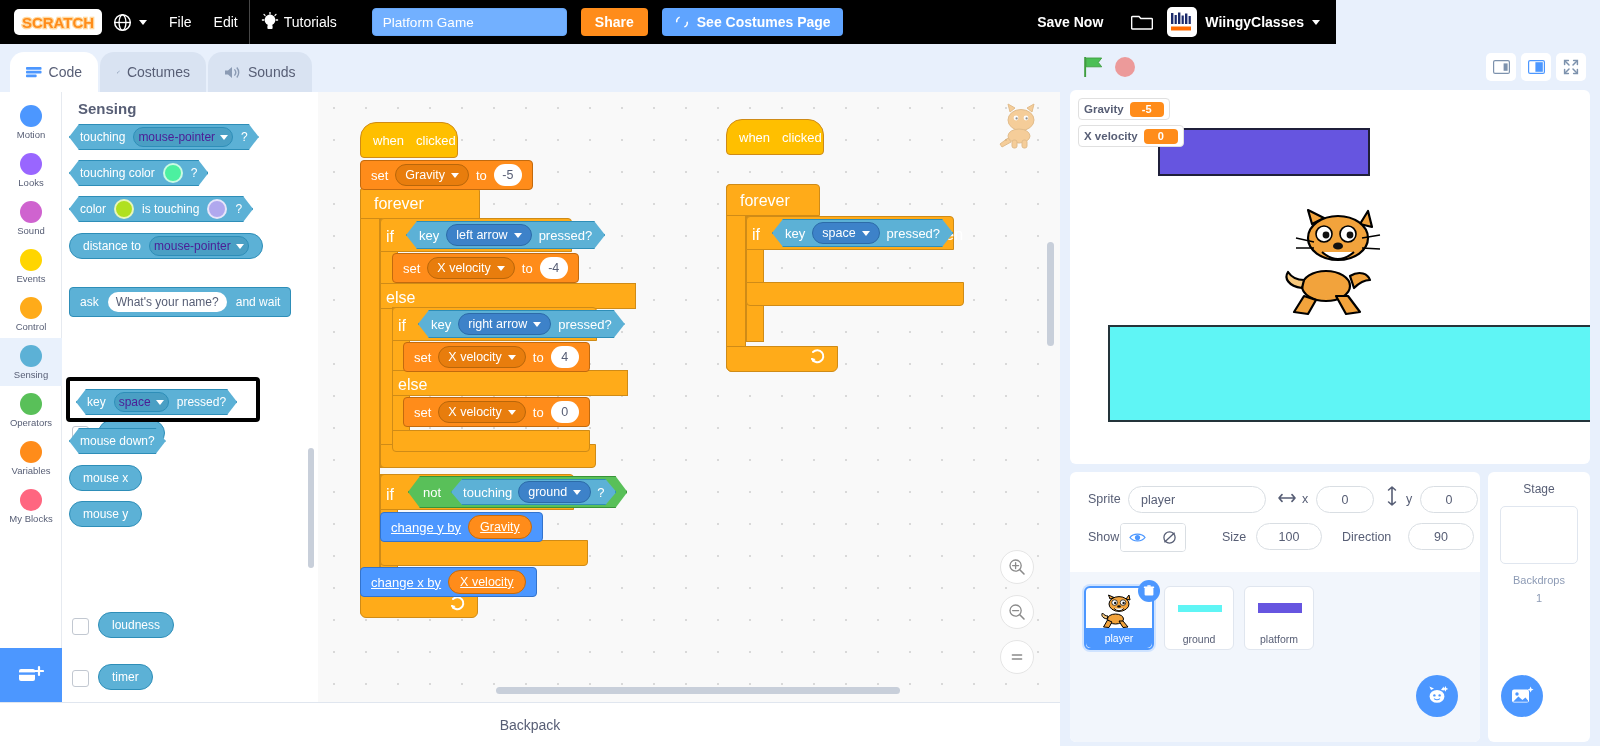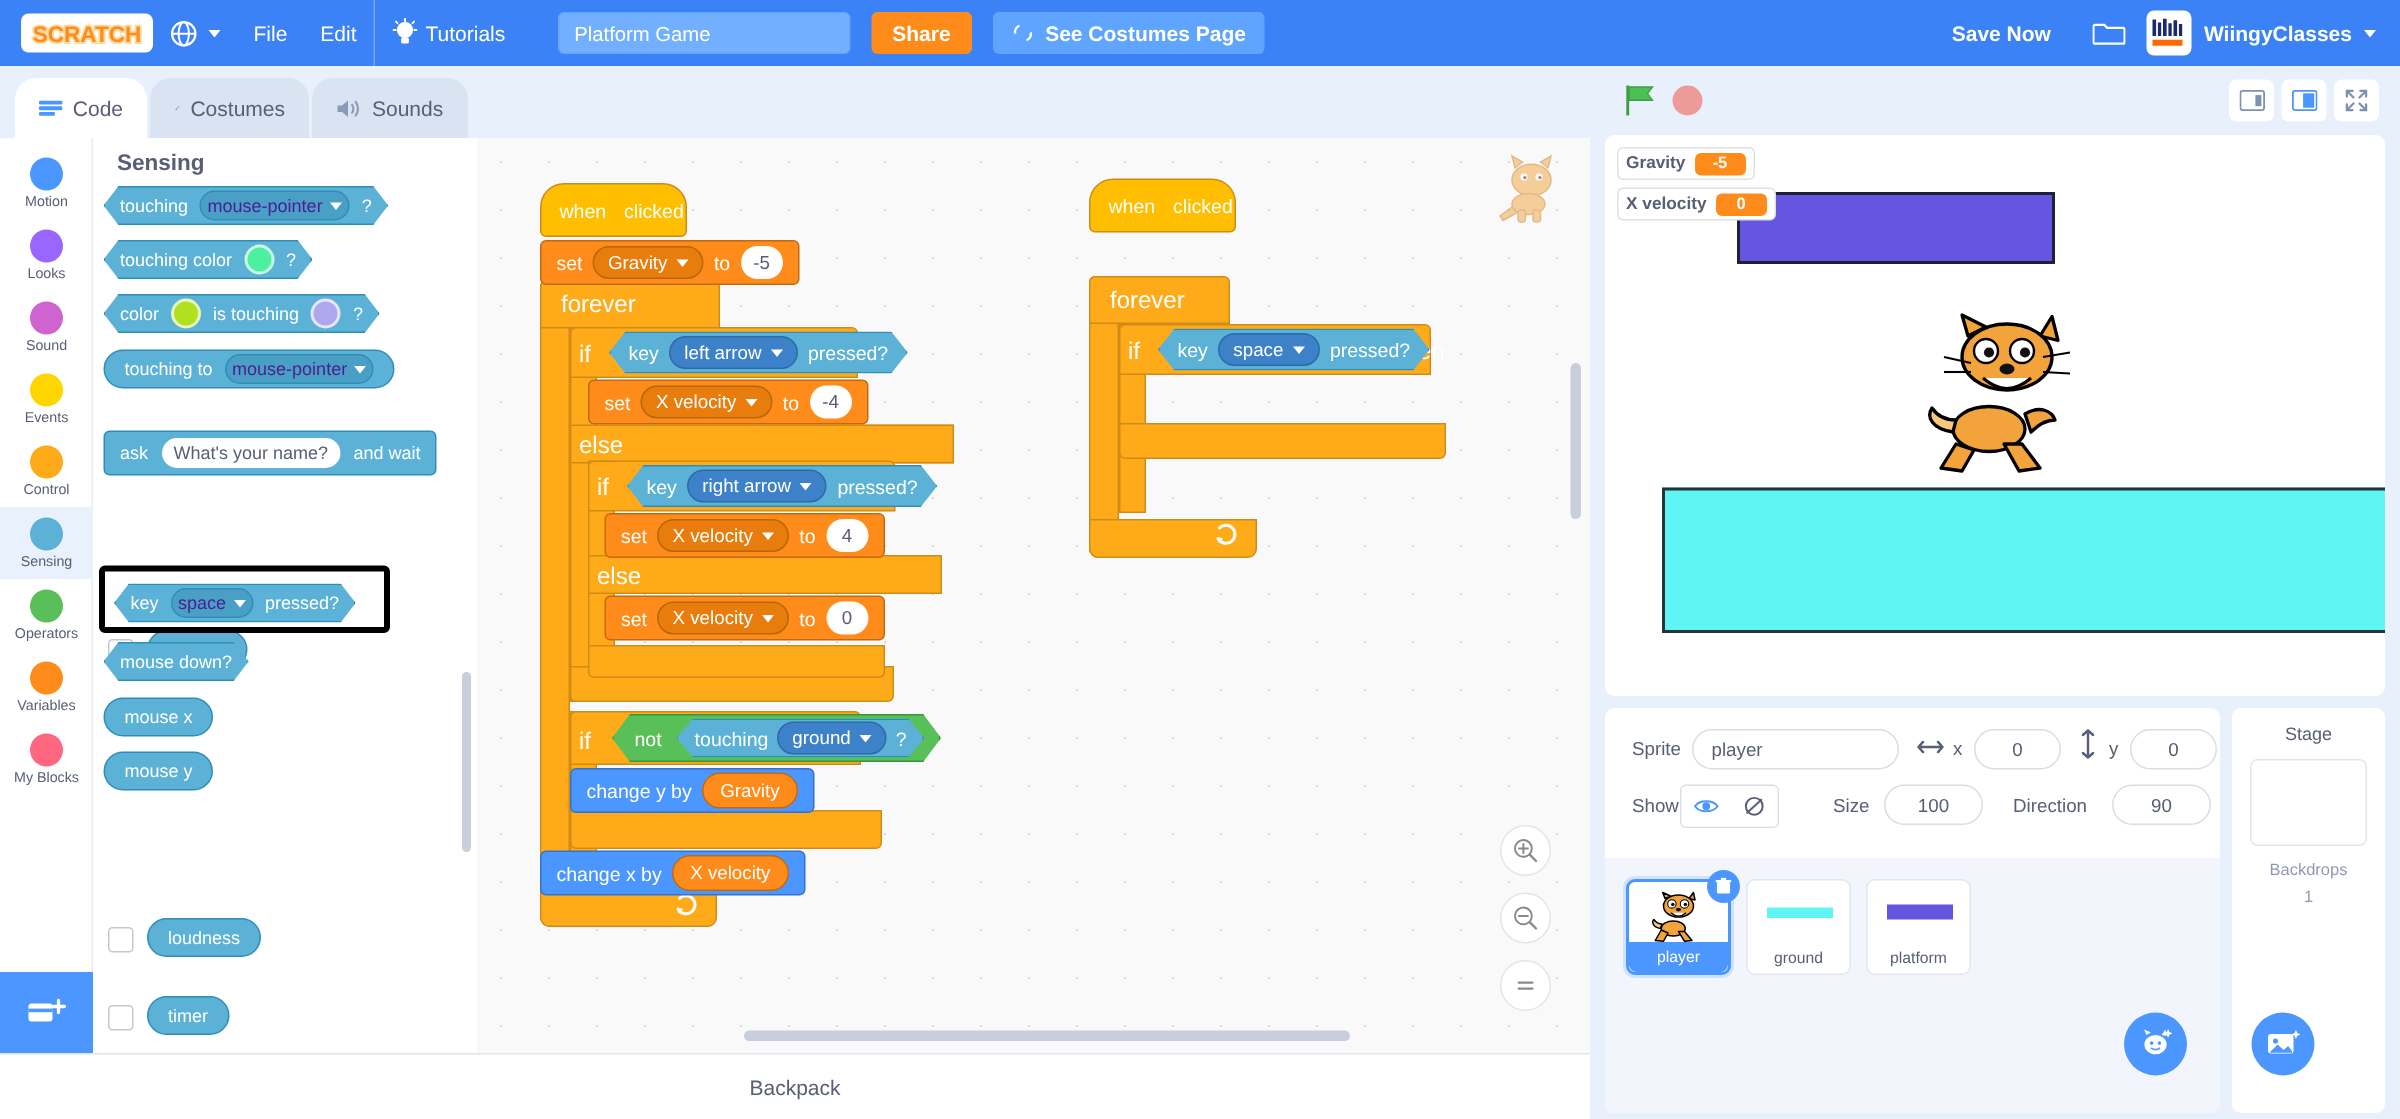--- a/index.html
+++ b/index.html
@@ -7,22 +7,22 @@
   body {
     width:1600px; height:746px; overflow:hidden;
     font-family:"Liberation Sans", sans-serif;
     background:#e8f0fc;
     -webkit-font-smoothing:antialiased;
   }
   .app { position:relative; width:1600px; height:746px; }
 
   
   .menubar{
-    position:absolute; left:0; top:0; width:1600px; height:44px;
-    background:#3b82f6; display:flex; align-items:center; color:#fff;
+    position:absolute; left:0; top:0; width:1336px; height:44px;
+    background:#000000; display:flex; align-items:center; color:#fff;
     font-size:14px;
   }
   .logo{
     margin-left:14px; width:88px; height:26px; border-radius:5px;
     background:#fff; display:flex; align-items:center; justify-content:center;
     overflow:hidden;
   }
   .logo svg{display:block}
   .mb-item{
     display:flex; align-items:center; gap:5px; padding:0 11px; height:44px;
@@ -138,21 +138,21 @@
             background:#c8cfda; border-radius:4px; }
 
   
   .s-hat{ position:absolute; background:#ffbf00; border:1px solid #cf8b17; color:#fff;
           font-size:13px; display:flex;align-items:center; padding:0 12px; border-radius:4px;}
   .s-ctl{ position:absolute; background:#ffab19; border:1px solid #cf8b17; }
   .s-ctl-lbl{ position:absolute; color:#fff; font-size:16px; }
   .s-var{ position:absolute; background:#ff8c1a; border:1px solid #c26a0e; color:#fff;
           font-size:13px; display:flex;align-items:center;gap:7px;padding:0 10px;border-radius:4px;height:30px;}
   .s-motion{ position:absolute; background:#4c97ff; border:1px solid #3373cc; color:#fff;
-          font-size:13px; display:flex;align-items:center;gap:7px;padding:0 10px;border-radius:4px;height:30px;}
+          font-size:13px; display:flex;align-items:center;gap:7px;padding:0 10px;border-radius:4px;height:30px;text-decoration:underline;}
   .s-bool{ position:absolute; background:#5cb1d6; border:1px solid #2e8eb8; color:#fff;
            font-size:13px; height:28px; display:flex;align-items:center;gap:7px;padding:0 12px;
            clip-path:polygon(11px 0,calc(100% - 11px) 0,100% 50%,calc(100% - 11px) 100%,11px 100%,0 50%); }
   .s-boolg{ position:absolute; background:#59c059; border:1px solid #389438; color:#fff;
            font-size:13px; height:32px; display:flex;align-items:center;gap:6px;padding:0 10px;
            clip-path:polygon(12px 0,calc(100% - 12px) 0,100% 50%,calc(100% - 12px) 100%,12px 100%,0 50%); }
   .s-drop{ background:#3d82c9; border:1px solid #2c6ba8; height:22px;border-radius:11px;
            padding:0 9px;display:flex;align-items:center;gap:6px;font-size:12.5px;}
   .s-drop.dv{ background:#e87d0d; border-color:#b8660a;}
   .s-drop .dc{width:0;height:0;border-left:4px solid transparent;border-right:4px solid transparent;border-top:5px solid #fff;}
@@ -428,21 +428,21 @@
 
     <div class="blk bool" style="left:7px; top:104px; gap:8px">
       <span>color</span>
       <span class="colsw" style="background:#b0e020"></span>
       <span>is touching</span>
       <span class="colsw" style="background:#b0a8ee"></span>
       <span>?</span>
     </div>
 
     <div class="blk rep" style="left:7px; top:141px; gap:8px">
-      <span>touching to</span>
+      <span>distance to</span>
       <span class="drop">
         <span>mouse-pointer</span>
         <span class="dc"></span>
       </span>
     </div>
 
     <div class="blk stack" style="left:7px; top:195px; gap:9px">
       <span>ask</span>
       <span class="wh-oval">
         <span>What's your name?</span>

